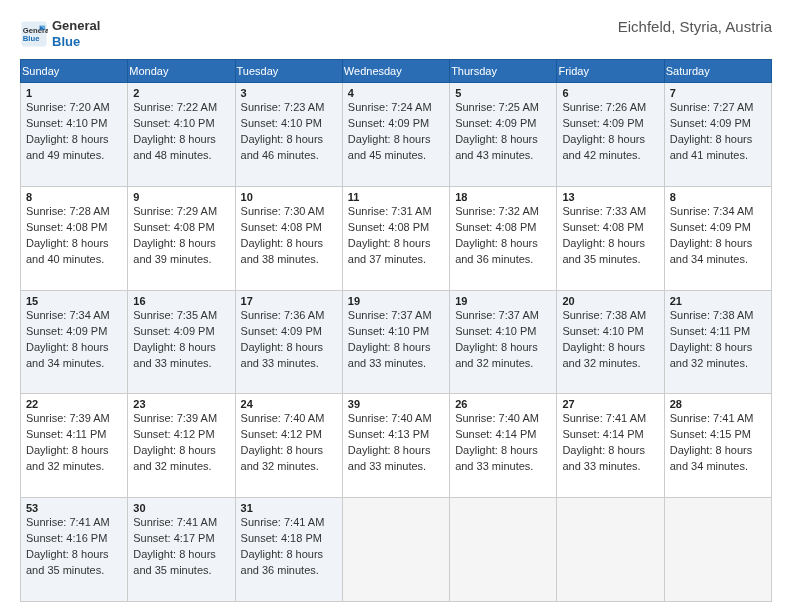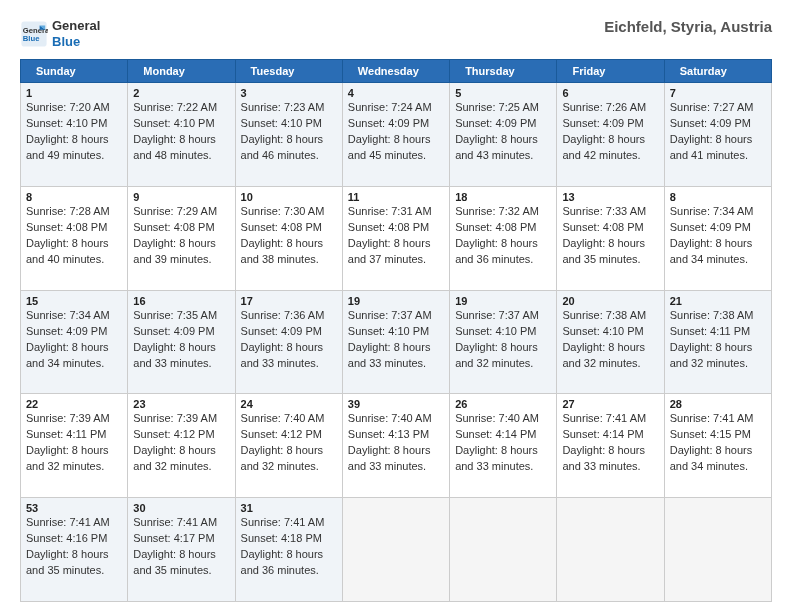--- a/index.html
+++ b/index.html
@@ -38,36 +38,36 @@
     }
     .title-block h1 {
       font-size: 32px;
       font-weight: bold;
       color: #222;
       line-height: 1.1;
     }
     .title-block h2 {
       font-size: 15px;
       color: #555;
-      font-weight: bold;
+      font-weight: normal;
     }
     .calendar {
       flex: 1;
       border-collapse: collapse;
       width: 100%;
       table-layout: fixed;
       font-size: 9.5px;
     }
     .calendar th {
       background: #2a6db5;
       color: #fff;
       text-align: left;
-      padding: 5px 15px;
+      padding: 5px 1px;
       font-size: 11px;
-      font-weight: bold;
+      font-weight: normal;
       border: 1px solid #1a5a9a;
     }
     .calendar td {
       border: 1px solid #ccc;
       vertical-align: top;
       padding: 4px 5px;
       background: #fff;
       height: 88px;
     }
     .calendar tr:nth-child(odd) td {

